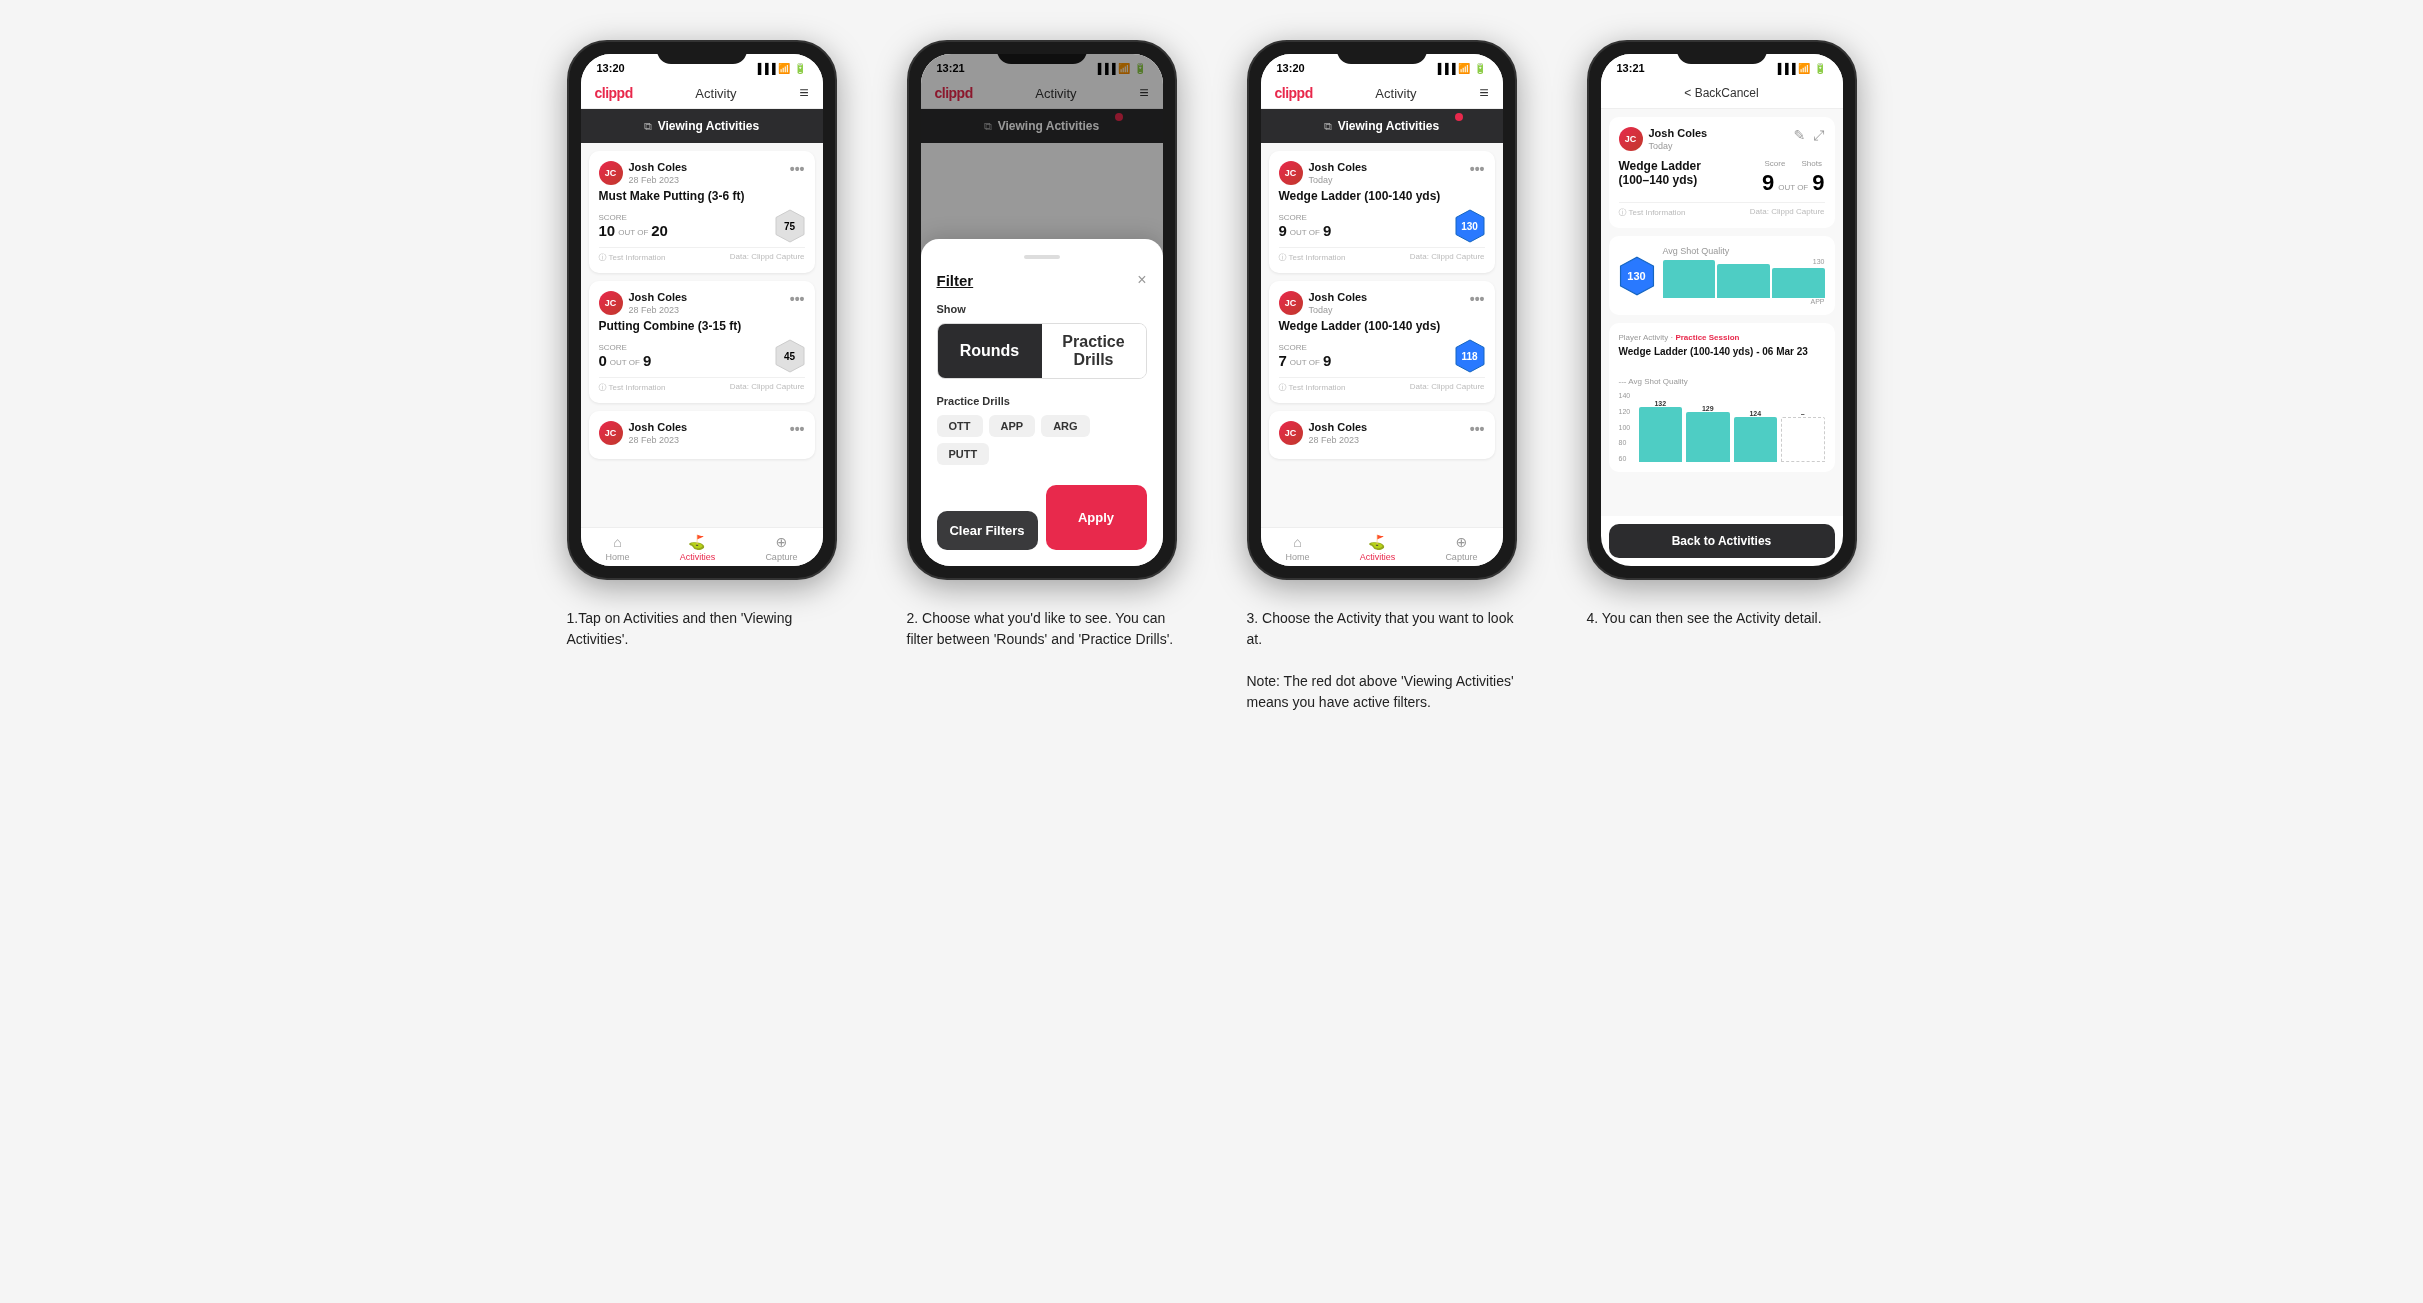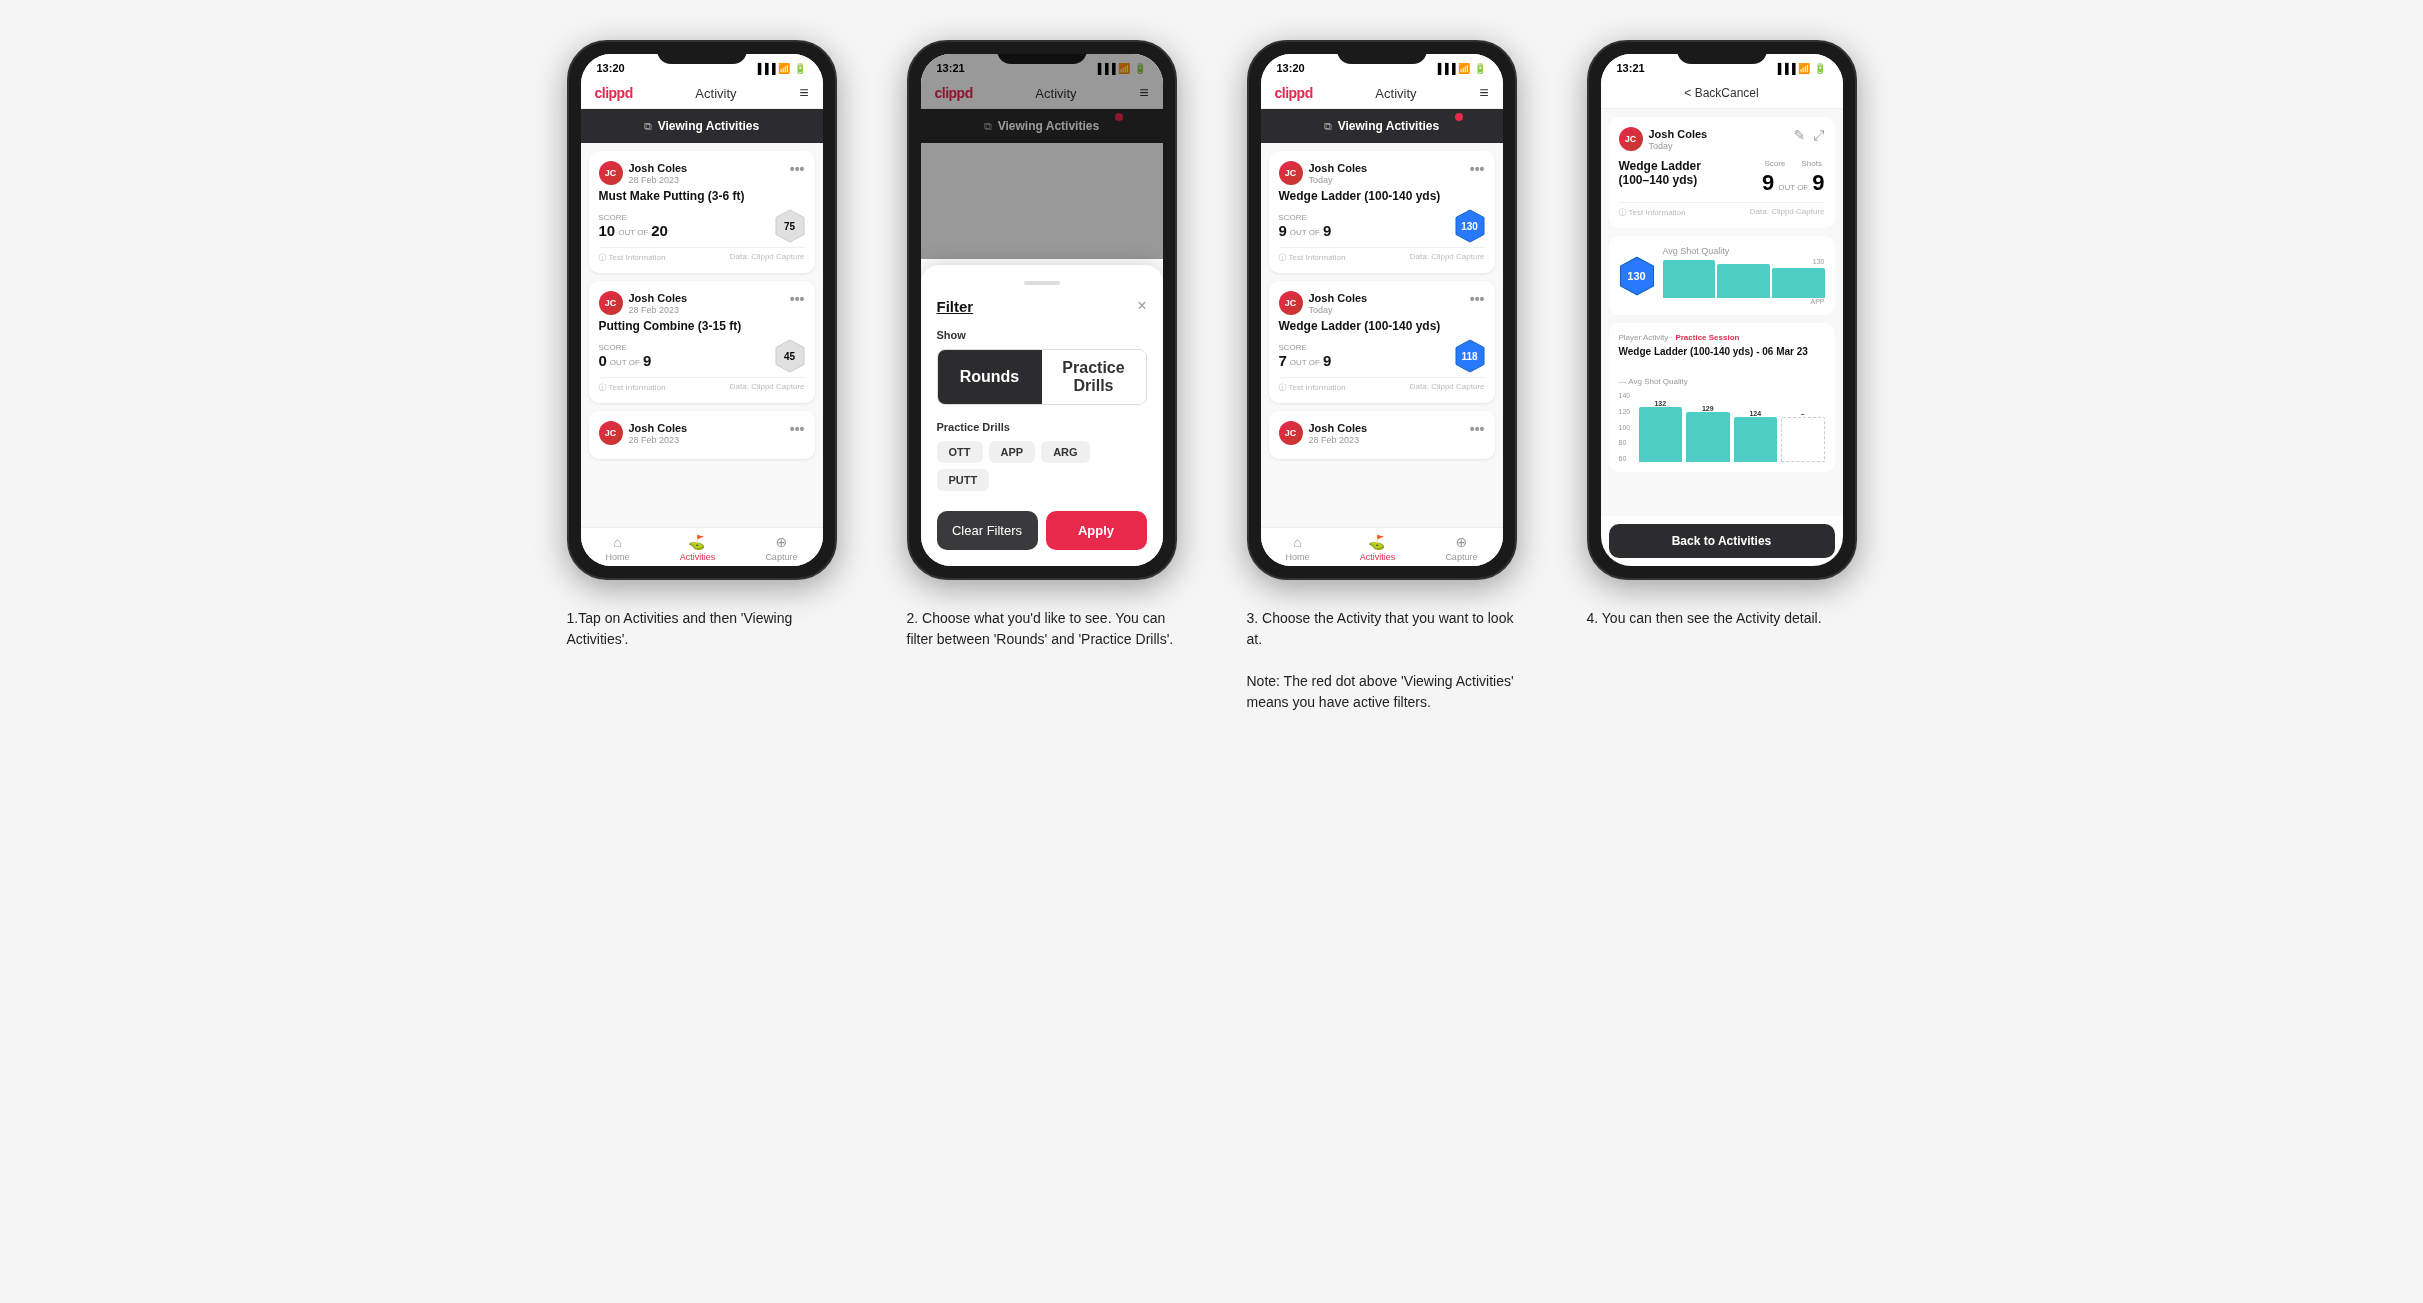--- a/index.html
+++ b/index.html
@@ -145,21 +145,21 @@
       box-shadow: 0 1px 3px rgba(0,0,0,0.08);
     }
     .card-header {
       display: flex;
       justify-content: space-between;
       align-items: flex-start;
       margin-bottom: 4px;
     }
     .user-info {
       display: flex;
-      align-items: flex-end;
+      align-items: center;
       gap: 6px;
     }
     .avatar {
       width: 24px;
       height: 24px;
       background: linear-gradient(135deg, #e8294c, #c0392b);
       border-radius: 50%;
       display: flex;
       align-items: center;
       justify-content: center;
@@ -356,22 +356,23 @@
       gap: 8px;
     }
     .btn-clear {
       flex: 1;
       padding: 12px;
       background: #3a3a3c;
       color: #fff;
       border: none;
       border-radius: 10px;
       font-size: 13px;
-      font-weight: 400;
+      font-weight: 700;
       cursor: pointer;
+      margin-top: 26px;
     }
     .btn-apply {
       flex: 1;
       padding: 12px;
       background: #e8294c;
       color: #fff;
       border: none;
       border-radius: 10px;
       font-size: 13px;
       font-weight: 700;

